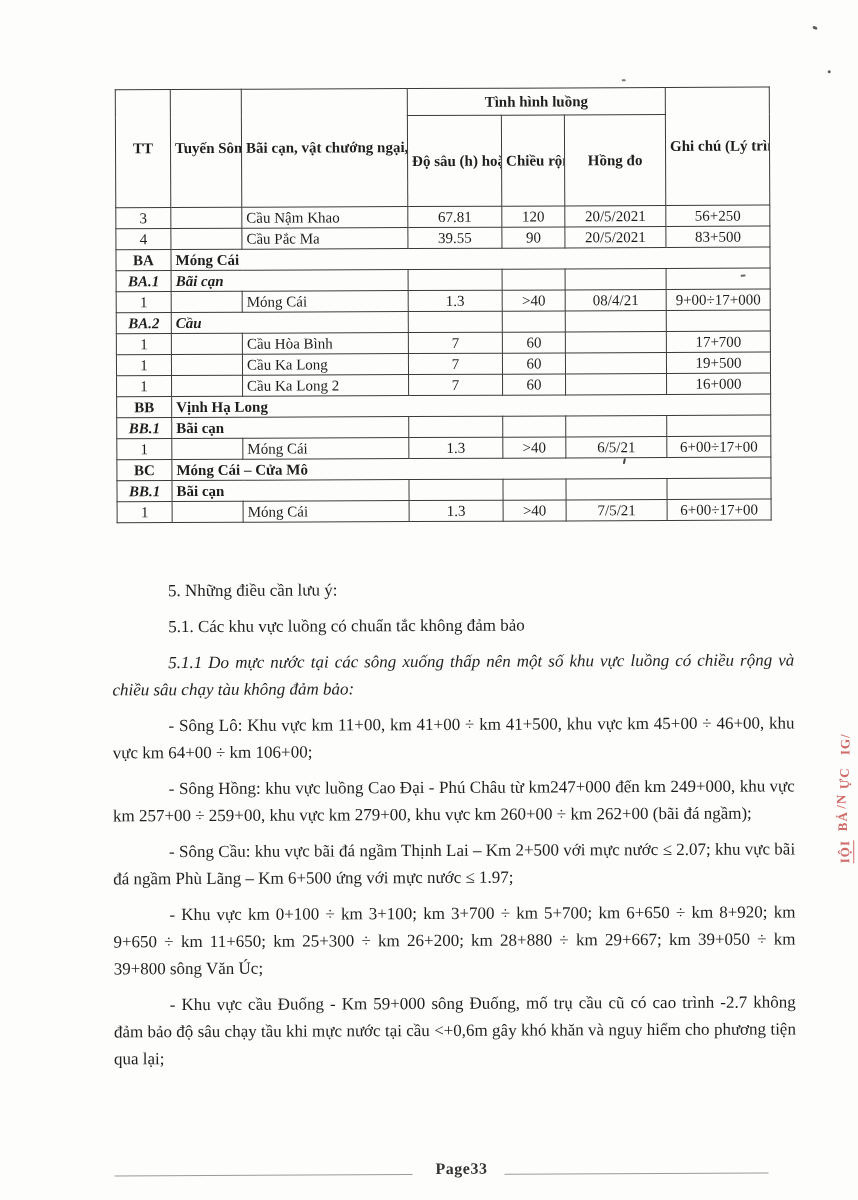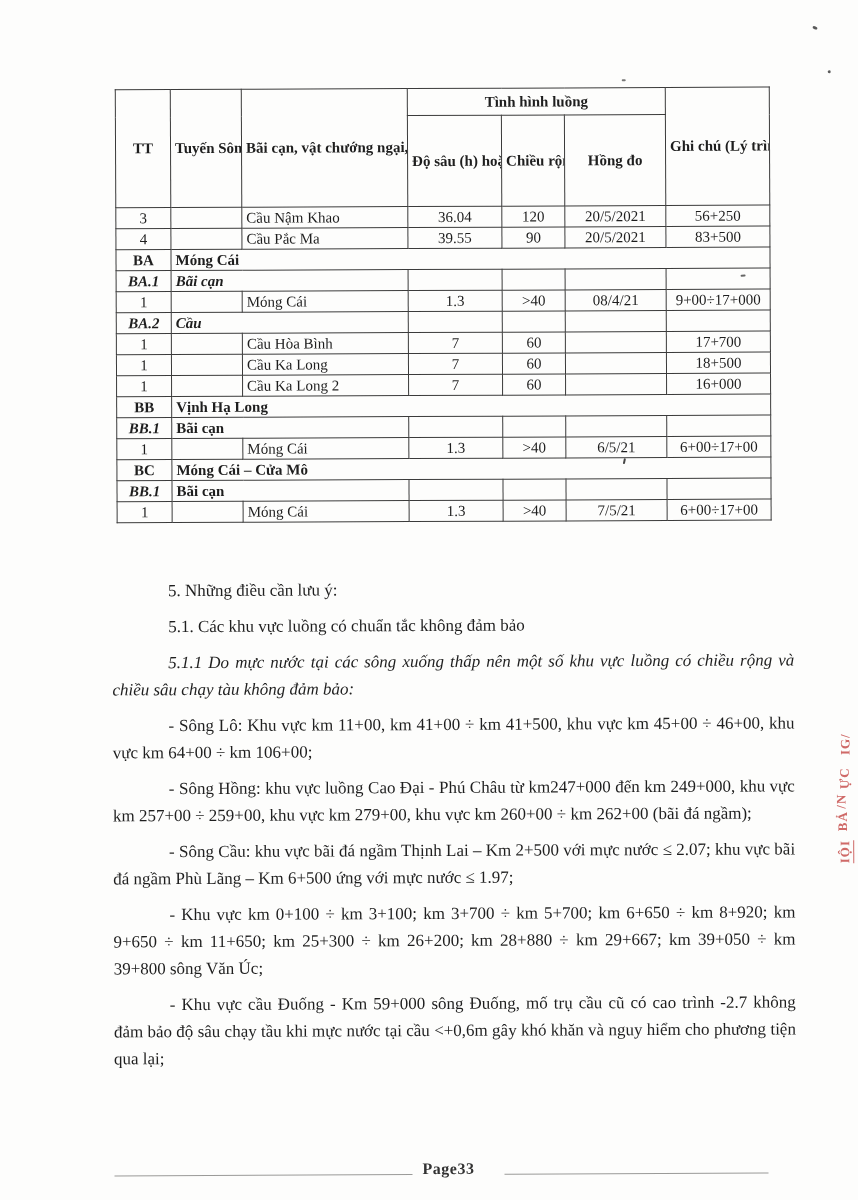--- a/index.html
+++ b/index.html
@@ -40,21 +40,21 @@
     font-size:17px;line-height:27px;text-align:justify;color:#1f1f1f;
   }
   .bodytext p{margin:0 0 9px 0;text-indent:56px;}
   .bodytext p.it{font-style:italic;}
 
   
   .footer-line{position:absolute;height:0;border-top:1.4px solid #9a9a98;}
   .fl-left{left:112px;top:1174px;width:298px;}
   .fl-right{left:502px;top:1174px;width:264px;}
   .footer-label{
-    position:absolute;left:420px;top:1160px;width:78px;
+    position:absolute;left:420px;top:1160px;width:78px;text-align:center;
     font-weight:bold;font-size:16px;color:#333;letter-spacing:0.5px;
   }
 
   
   .stamp-frag{
     position:absolute;display:block;
     transform:rotate(-90deg);transform-origin:center;
     font-weight:bold;font-size:13px;letter-spacing:1px;
     color:#cf6a68;white-space:nowrap;
   }
@@ -98,21 +98,21 @@
       <tr class="hdr2">
         <td class="hcell wrap">Độ sâu (h) hoặc chiều cao tĩnh không (Hk)</td>
         <td class="hcell wrap">Chiều rộng (B)</td>
         <td class="hcell wrap">Hồng đo</td>
       </tr>
 
       <tr class="r">
         <td class="c">3</td>
         <td></td>
         <td class="l">Cầu Nậm Khao</td>
-        <td class="c">36.04</td>
+        <td class="c">67.81</td>
         <td class="c">120</td>
         <td class="c">20/5/2021</td>
         <td class="c">56+250</td>
       </tr>
       <tr class="r">
         <td class="c">4</td>
         <td></td>
         <td class="l">Cầu Pắc Ma</td>
         <td class="c">39.55</td>
         <td class="c">90</td>
@@ -158,21 +158,21 @@
         <td class="c"></td>
         <td class="c">17+700</td>
       </tr>
       <tr class="r">
         <td class="c">1</td>
         <td></td>
         <td class="l">Cầu Ka Long</td>
         <td class="c">7</td>
         <td class="c">60</td>
         <td class="c"></td>
-        <td class="c">18+500</td>
+        <td class="c">19+500</td>
       </tr>
       <tr class="r">
         <td class="c">1</td>
         <td></td>
         <td class="l">Cầu Ka Long 2</td>
         <td class="c">7</td>
         <td class="c">60</td>
         <td class="c"></td>
         <td class="c">16+000</td>
       </tr>

